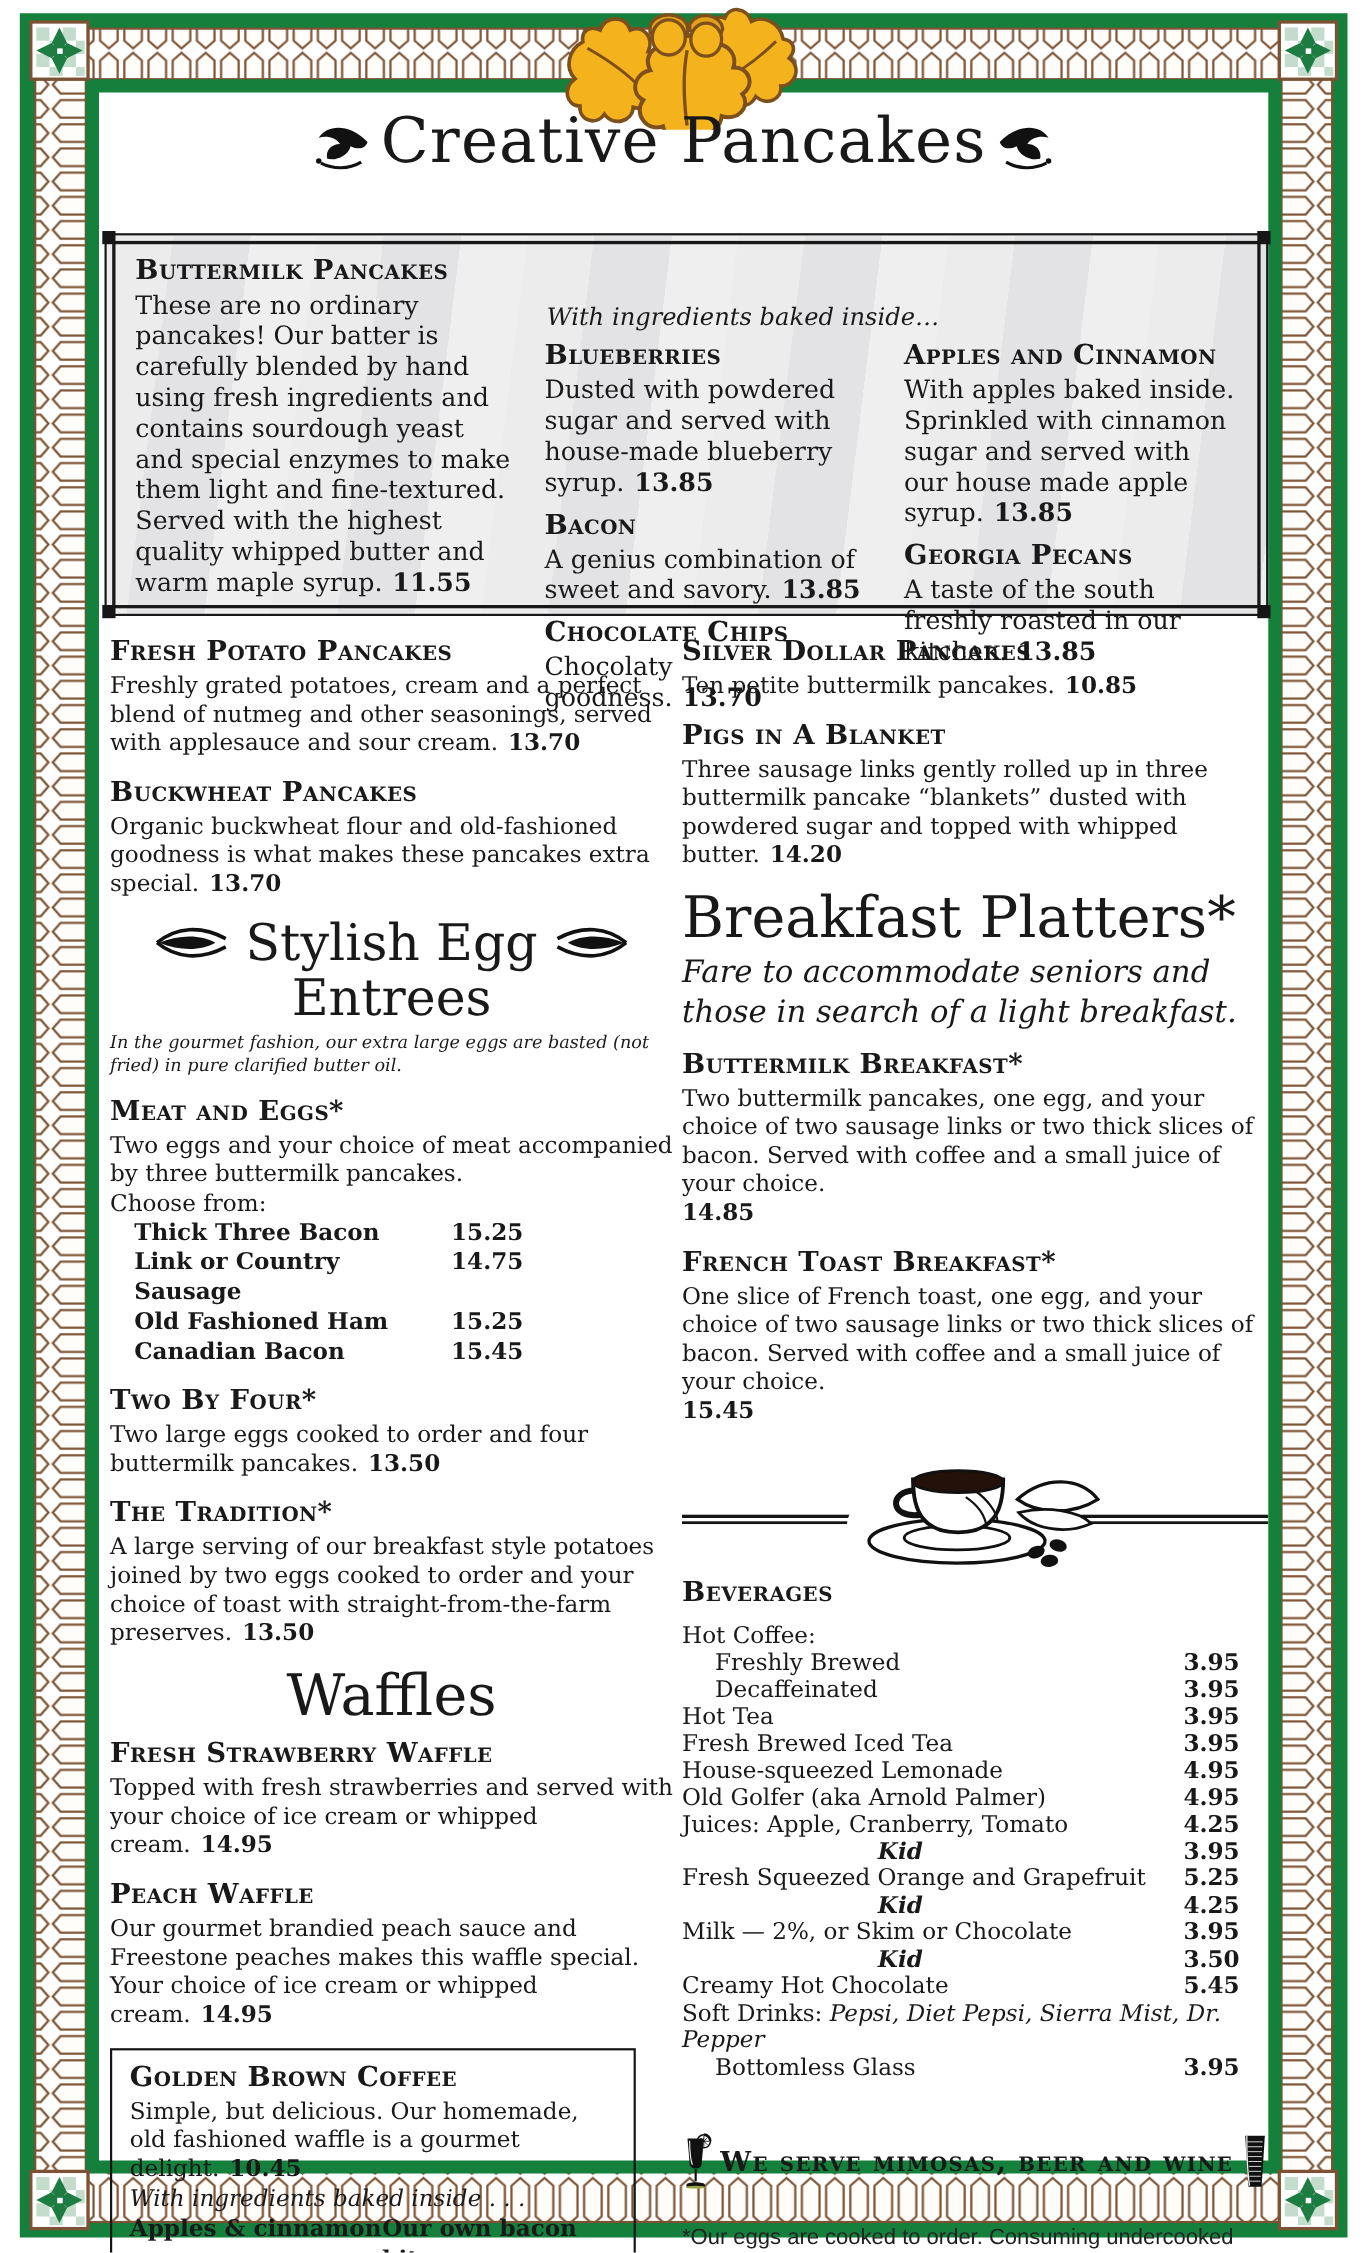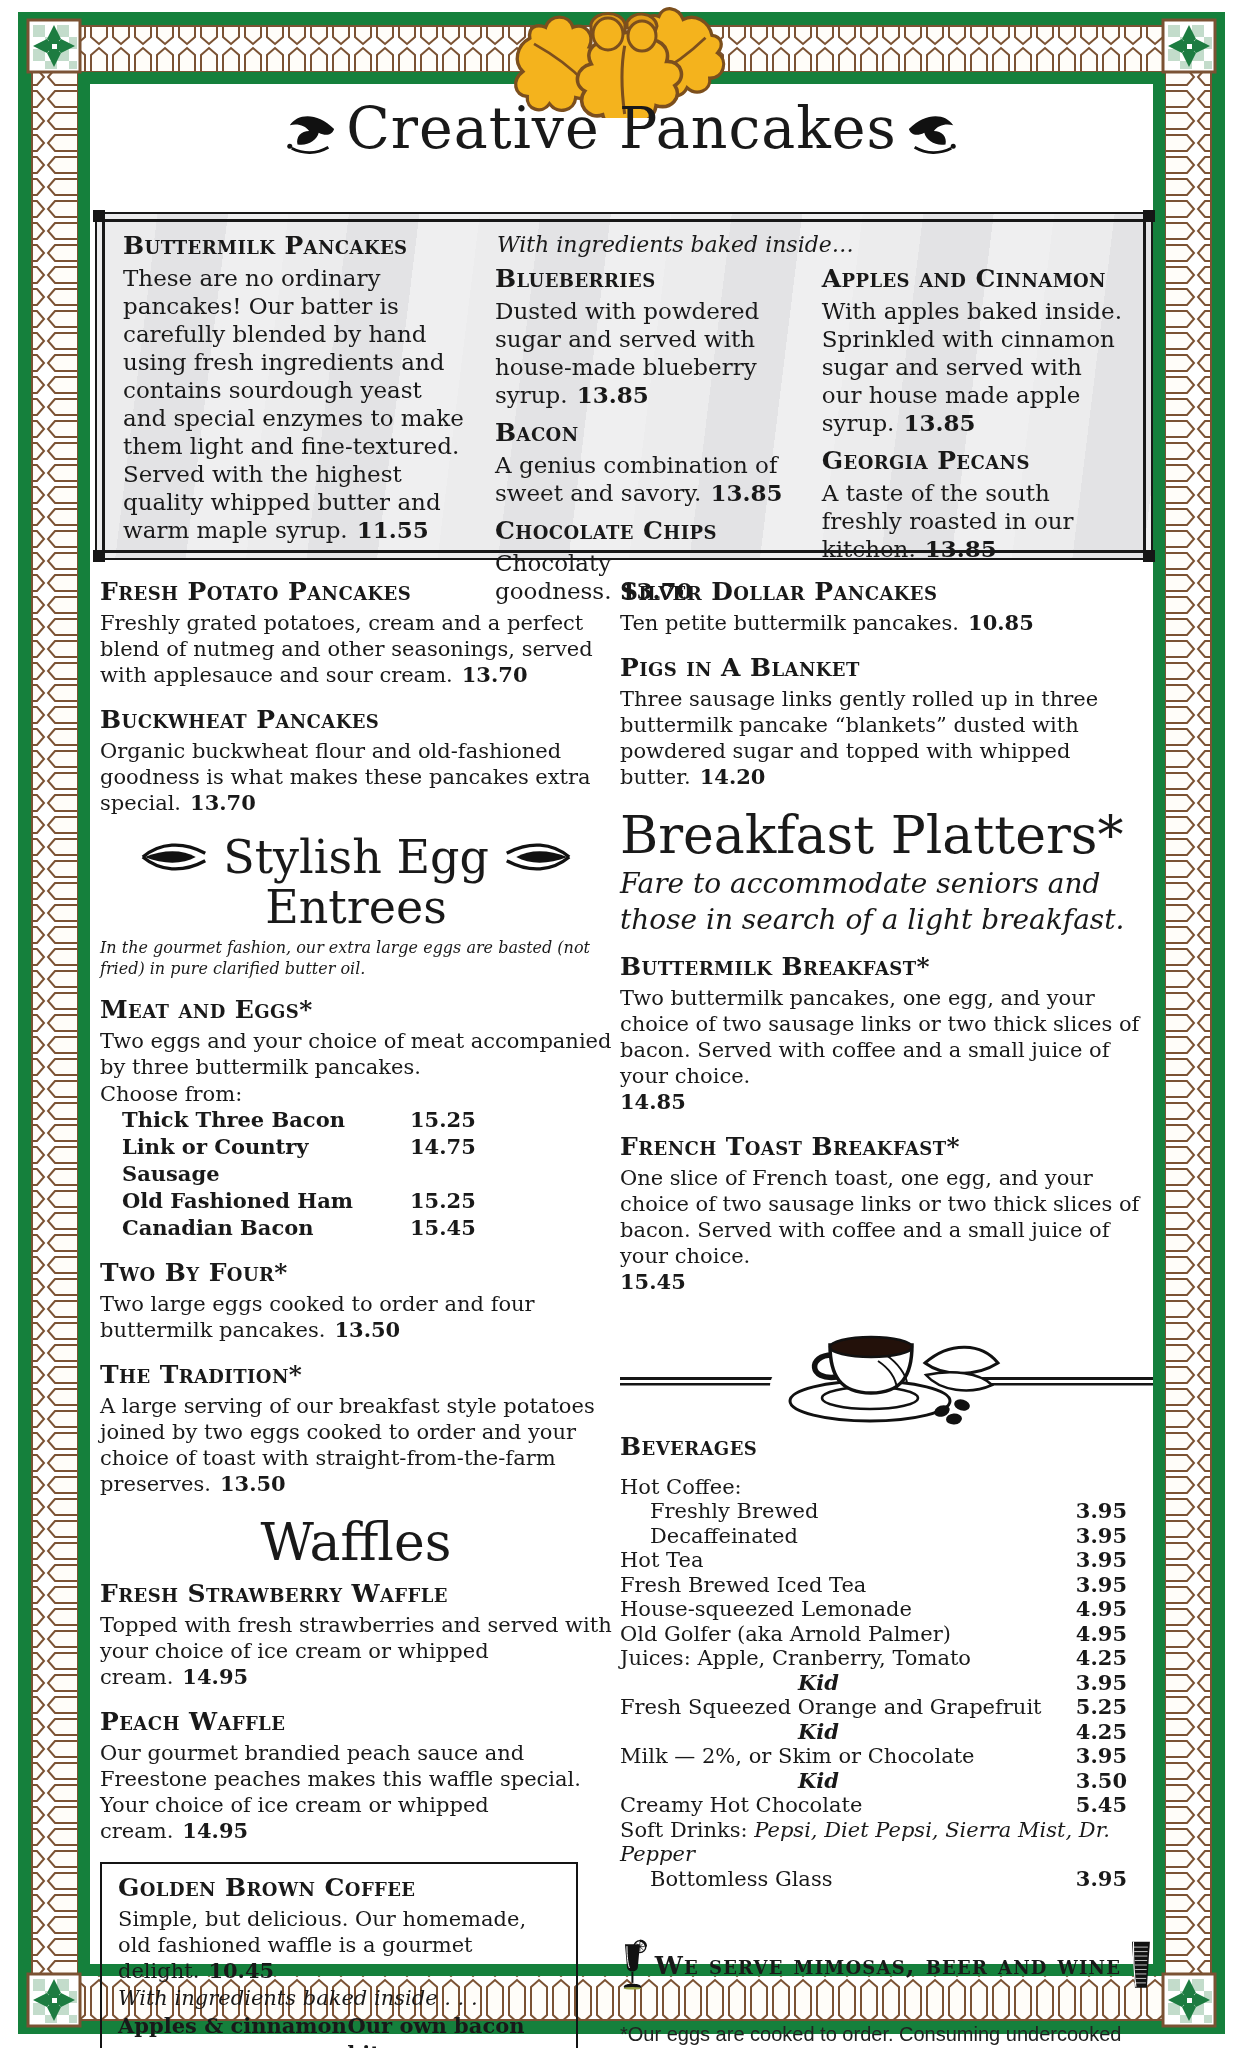--- a/index.html
+++ b/index.html
@@ -17,21 +17,21 @@
   .flip{transform:scaleX(-1);}
 
   
   .top-box{position:absolute;left:95px;top:212px;width:1058px;height:348px;box-sizing:border-box;
            border:2px solid #181818;padding:18px 26px 0 26px;display:flex;gap:24px;
            background:repeating-linear-gradient(97deg,#ececed 0 60px,#e3e3e5 60px 130px,#efeff0 130px 190px);}
   .top-box::before{content:"";position:absolute;inset:5px;border:3px solid #181818;pointer-events:none;}
   .tb-corner{position:absolute;width:12px;height:12px;background:#161616;}
   .tb-tl{left:-4px;top:-4px}.tb-tr{right:-4px;top:-4px}.tb-bl{left:-4px;bottom:-4px}.tb-br{right:-4px;bottom:-4px}
   .box-col1{flex:0 0 348px;}
-  .box-right{flex:1;}
+  .box-right{flex:1;margin-top:44px;}
   .inside-header{font-style:italic;font-size:22px;margin:0 0 8px 2px;}
   .box-cols{display:flex;gap:38px;}
   .box-col2{flex:1.0;} .box-col3{flex:1.05;}
   .top-box .menu-item{margin-bottom:10px;}
   .top-box .item-desc{font-size:23px;line-height:1.22;}
 
   
   .item-name{font-variant:small-caps;font-weight:700;font-size:25px;letter-spacing:.4px;
              margin:0 0 4px 0;line-height:1.12;}
   .item-desc{font-size:21px;line-height:1.24;margin:0;}

